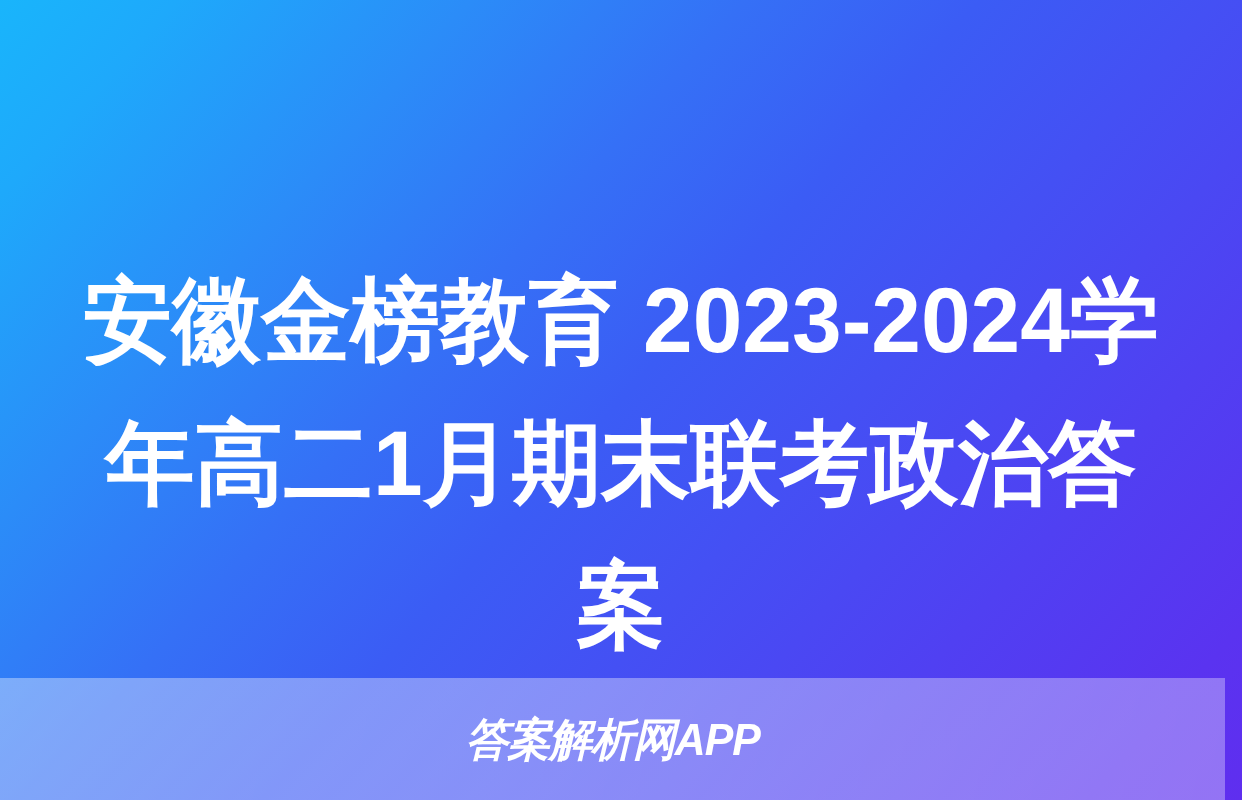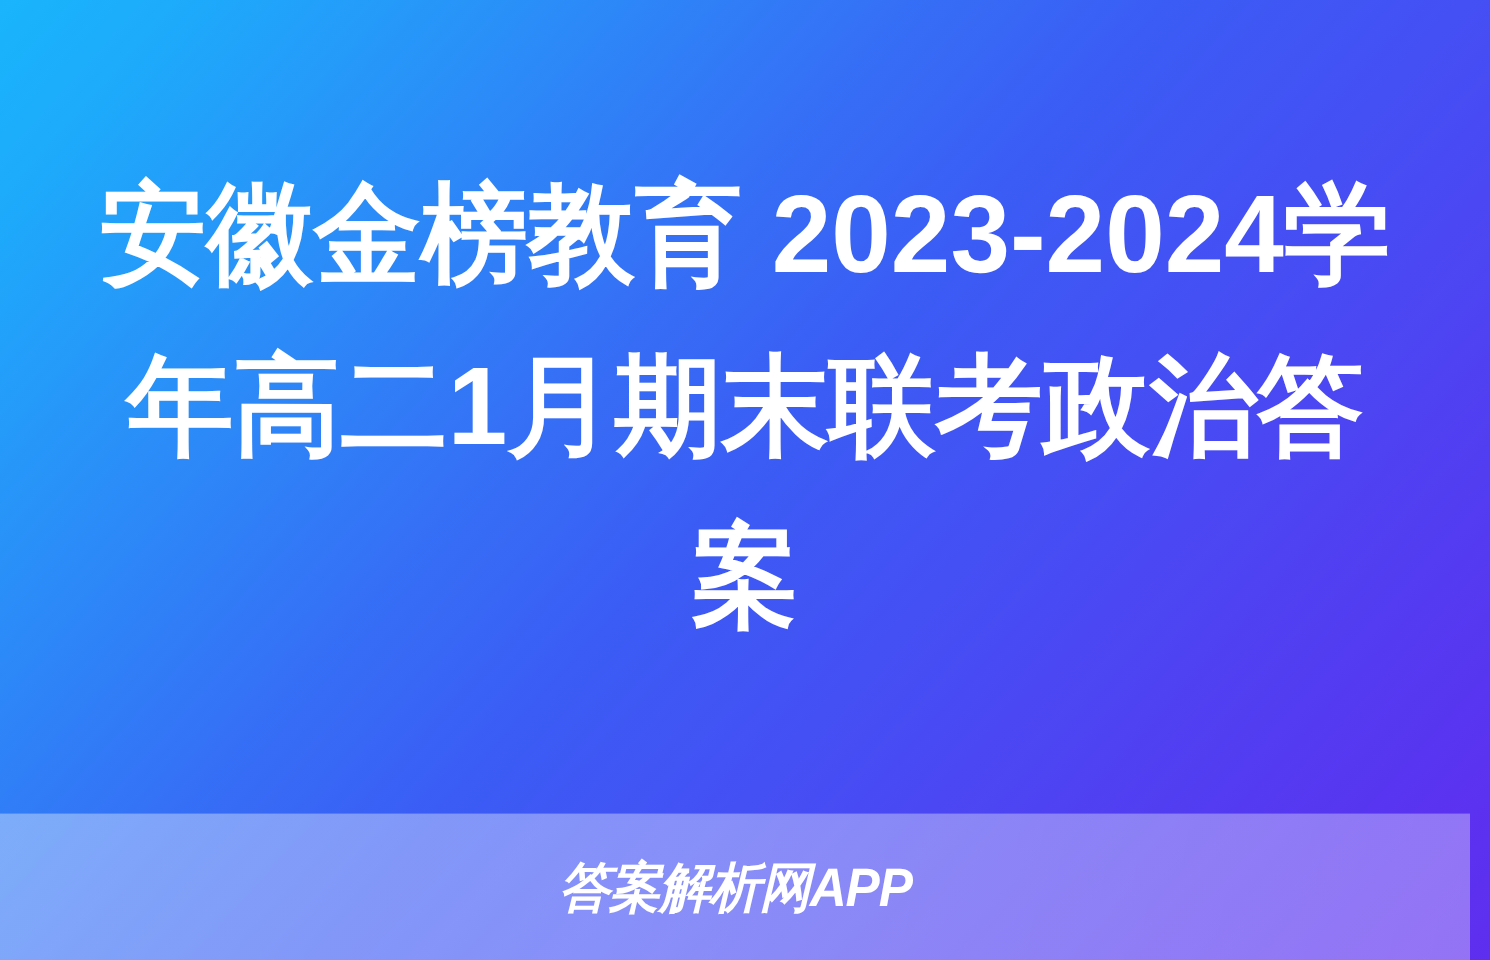--- a/index.html
+++ b/index.html
@@ -32,21 +32,21 @@
   }
 
   
   #title-block {
     position: absolute;
     left: 60px;
     right: 60px;
     top: 0;
     height: 678px;
     display: flex;
-    align-items: center;
+    align-items: flex-end;
     justify-content: center;
     text-align: center;
     box-sizing: border-box;
   }
   #title {
     color: #ffffff;
     font-size: 92px;
     line-height: 1.55;
     font-weight: 700;
     letter-spacing: 0px;

